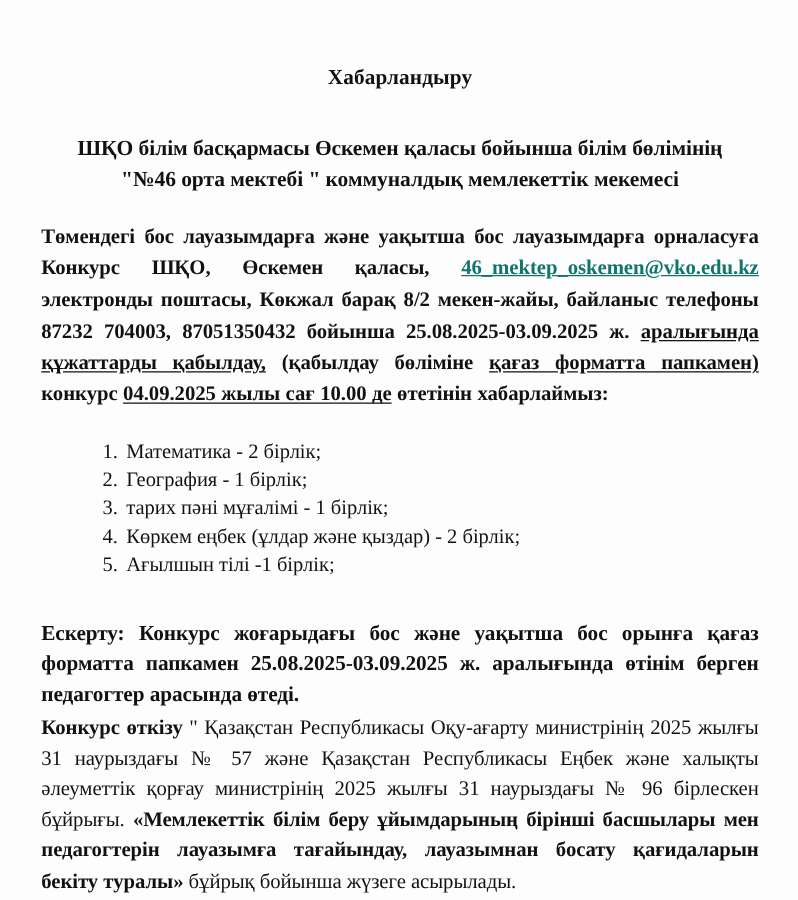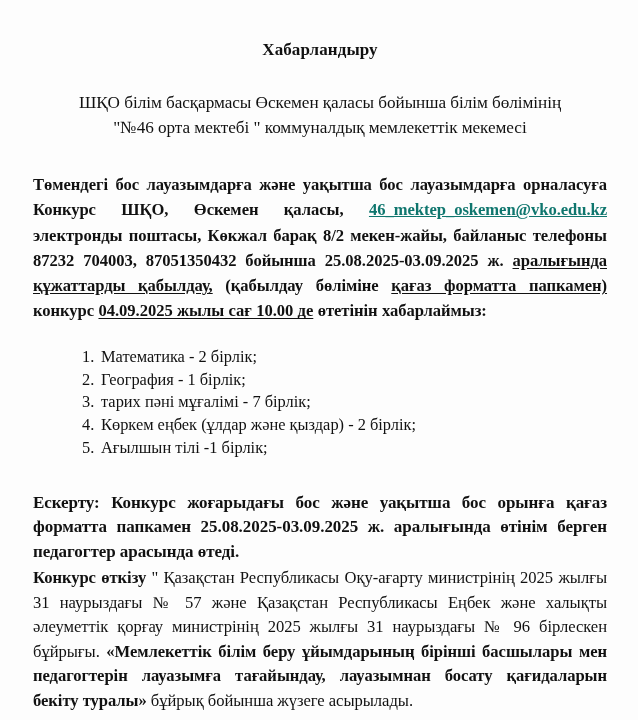--- a/index.html
+++ b/index.html
@@ -23,31 +23,31 @@
     padding: 0 31px 0 33px;
     background: #fdfdfd;
     position: relative;
   }
 
   .doc-title {
     text-align: center;
     font-weight: bold;
     font-size: 17px;
     line-height: 22px;
-    margin: 4px;
+    margin: 16px;
     padding-top: 35px;
     letter-spacing: 0.1px;
   }
 
   .org-heading {
     text-align: center;
-    font-weight: normal;
+    font-weight: bold;
     font-size: 17.2px;
     line-height: 25px;
-    margin: 12px;
+    margin: 0;
     padding-top: 17px;
     letter-spacing: -0.05px;
   }
   .org-heading .line2 {
     display: block;
   }
 
   .intro {
     margin: 0;
     padding-top: 20px;
@@ -125,21 +125,21 @@
   <h2 class="org-heading">
     <span class="line1">ШҚО білім басқармасы Өскемен қаласы бойынша білім бөлімінің</span>
     <span class="line2">"№46 орта мектебі " коммуналдық мемлекеттік мекемесі</span>
   </h2>
 
   <p class="intro"><span>Төмендегі бос лауазымдарға және уақытша бос лауазымдарға орналасуға Конкурс ШҚО, Өскемен қаласы, </span><a class="email-link" href="#">46_mektep_oskemen@vko.edu.kz</a><span> электронды поштасы, Көкжал барақ 8/2 мекен-жайы, байланыс телефоны 87232 704003, 87051350432 бойынша 25.08.2025-03.09.2025 ж. </span><span class="u">аралығында құжаттарды қабылдау,</span><span> (қабылдау бөліміне </span><span class="u">қағаз форматта папкамен)</span><span> конкурс </span><span class="u">04.09.2025 жылы сағ 10.00 де</span><span> өтетінін хабарлаймыз:</span></p>
 
   <ul class="subject-list">
     <li><span class="num">1.</span><span>Математика - 2 бірлік;</span></li>
     <li><span class="num">2.</span><span>География - 1 бірлік;</span></li>
-    <li><span class="num">3.</span><span>тарих пәні мұғалімі - 7 бірлік;</span></li>
+    <li><span class="num">3.</span><span>тарих пәні мұғалімі - 1 бірлік;</span></li>
     <li><span class="num">4.</span><span>Көркем еңбек (ұлдар және қыздар) - 2 бірлік;</span></li>
     <li><span class="num">5.</span><span>Ағылшын тілі -1 бірлік;</span></li>
   </ul>
 
   <p class="note"><span>Ескерту:</span><span> Конкурс жоғарыдағы бос және уақытша бос орынға қағаз форматта папкамен 25.08.2025-03.09.2025 ж. аралығында өтінім берген педагогтер арасында өтеді.</span></p>
 
   <p class="order"><span class="b">Конкурс өткізу</span><span> " Қазақстан Республикасы Оқу-ағарту министрінің 2025 жылғы 31 наурыздағы № 57 және Қазақстан Республикасы Еңбек және халықты әлеуметтік қорғау министрінің 2025 жылғы 31 наурыздағы № 96 бірлескен бұйрығы. </span><span class="b">«Мемлекеттік білім беру ұйымдарының бірінші басшылары мен педагогтерін лауазымға тағайындау, лауазымнан босату қағидаларын бекіту туралы»</span><span> бұйрық бойынша жүзеге асырылады.</span></p>
 
 </div>
 

